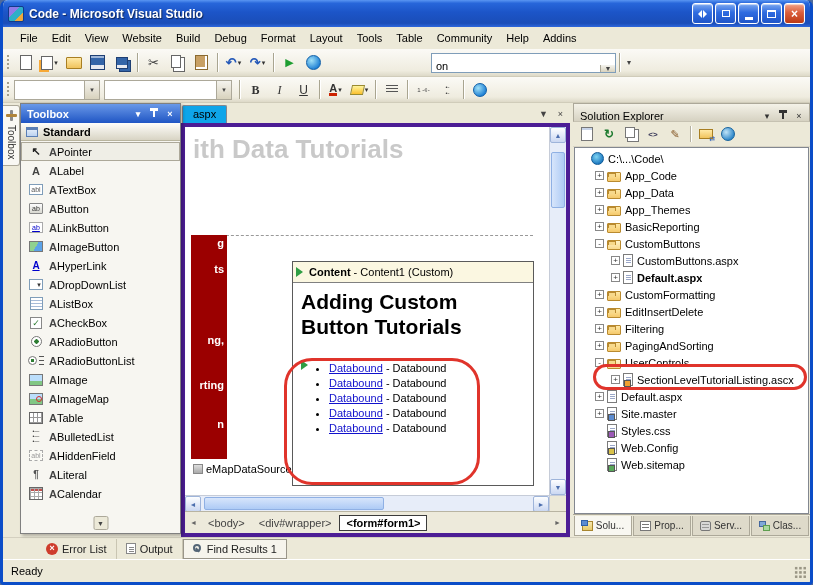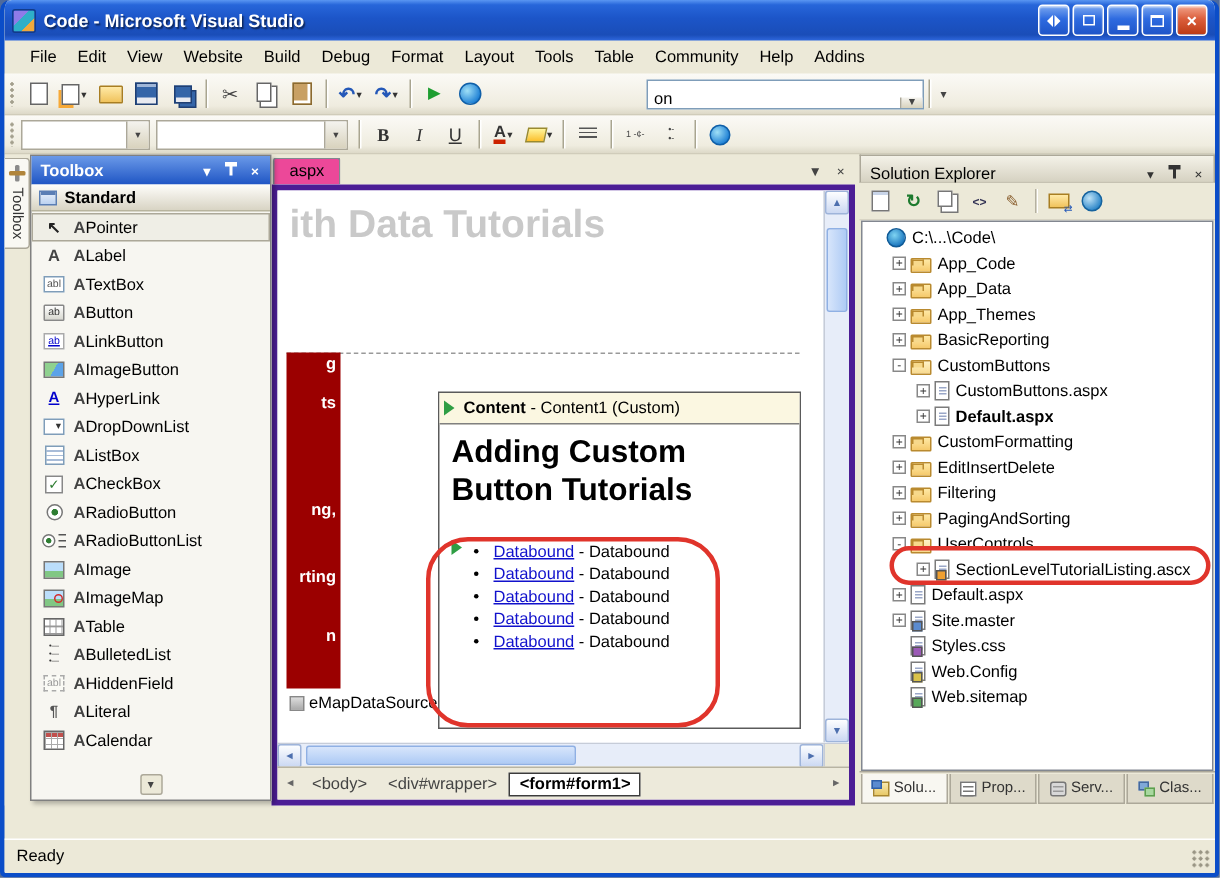--- a/index.html
+++ b/index.html
@@ -117,21 +117,21 @@
   .tb-hiddenfield::before{content:"abl";font-size:7px;color:#999;border:1px dashed #AAA;padding:1px;background:#FAFAF5;}
   .tb-literal::before{content:"¶";font-size:10px;color:#555;font-weight:bold;}
   .tb-calendar::before{content:"";width:12px;height:11px;border:1px solid #666;background-color:#fff;
      background-image:linear-gradient(90deg,#AAA 1px,transparent 1px),linear-gradient(#AAA 1px,transparent 1px),linear-gradient(#C0504D 0 3px,#fff 3px);
      background-size:4px 100%,100% 4px,100% 100%;}
   .tbx-scrolldown{position:absolute;bottom:3px;left:50%;transform:translateX(-50%);width:15px;height:14px;background:#ECE9D8;
      border:1px solid #ACA899;border-radius:2px;font-size:7px;color:#444;display:flex;align-items:center;justify-content:center;}
   
   .designer{position:absolute;left:178px;top:0;width:389px;height:434px;display:flex;flex-direction:column;}
   .doc-tabs{height:20px;display:flex;align-items:flex-end;padding-left:1px;}
-  .doc-tab{height:18px;line-height:17px;padding:0 10px;background:#ec4899;border:1px solid #828790;border-bottom:none;
+  .doc-tab{height:18px;line-height:17px;padding:0 10px;background:#0ea5e9;border:1px solid #828790;border-bottom:none;
      border-radius:2px 2px 0 0;font-size:11px;}
   .dt-spacer{flex:1;}
   .dt-btn{width:15px;height:15px;margin:0 2px 2px 0;display:flex;align-items:center;justify-content:center;font-size:9px;color:#444;}
   .doc-frame{flex:1;border:4px solid #4c1d95;display:flex;flex-direction:column;background:#fff;min-height:0;}
   .doc-body{flex:1;position:relative;background:#fff;overflow:hidden;}
   .page-title{position:absolute;left:8px;top:7px;font-size:26px;font-weight:bold;color:#C9C9C9;white-space:nowrap;}
   .breadcrumb{position:absolute;left:275px;top:13px;width:56px;}
   .bc{display:block;width:56px;font-size:13px;font-weight:bold;line-height:16px;}
   .bc-link{color:#D99; }
   .bc-cur{color:#A0A0A0;}
@@ -722,19 +722,36 @@
           </span>
 
           <span class="se-tab">
             <i class="stab stab-class"></i>
             <span>Clas...</span>
           </span>
         </div>
     </div>
   </div>
 
+  <div class="bottom-tabs">
+
+      <span class="btab">
+        <i class="bicon bi-error"></i>
+        <span>Error List</span>
+      </span>
+
+      <span class="btab">
+        <i class="bicon bi-output"></i>
+        <span>Output</span>
+      </span>
+
+      <span class="btab active">
+        <i class="bicon bi-find"></i>
+        <span>Find Results 1</span>
+      </span>
+    </div>
 
   <div class="statusbar">
     <span>Ready</span>
     <span class="grip2"></span>
   </div>
 
 </div>
 
 </body></html>

